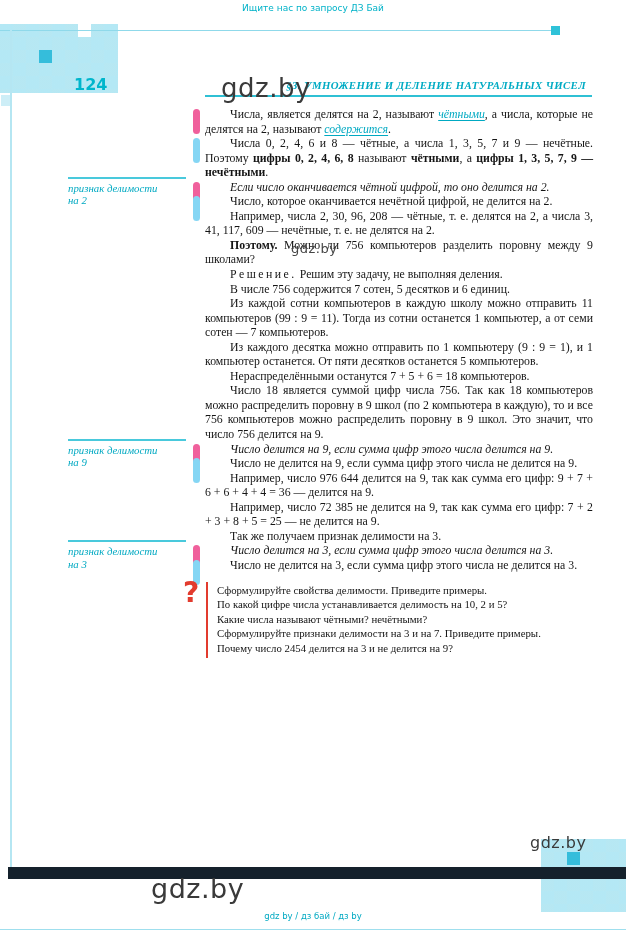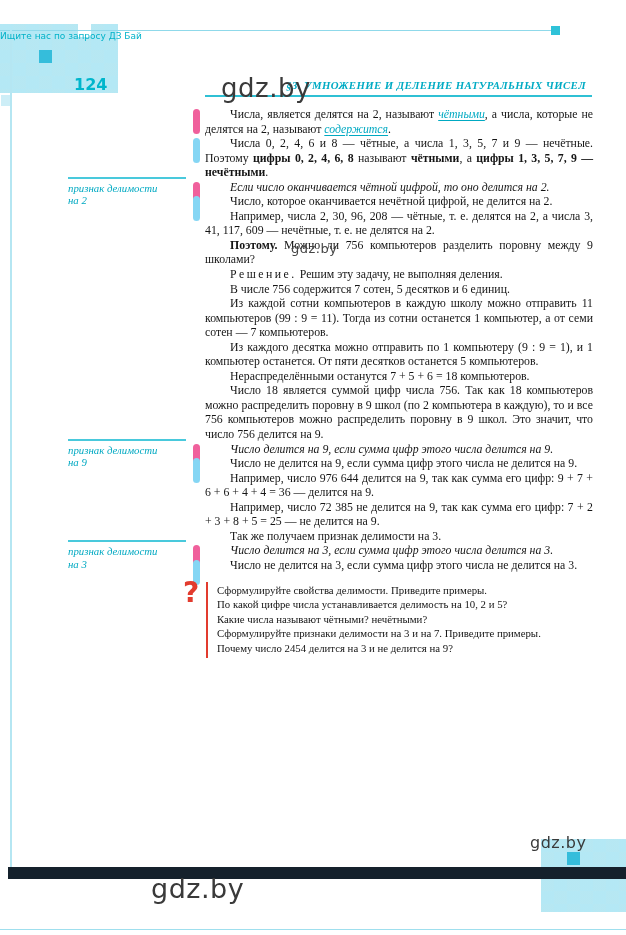--- a/index.html
+++ b/index.html
@@ -21,22 +21,22 @@
   .mosaic-br{left:541px;top:839px;width:85px;height:73px;}
   .mosaic-br::before{content:"";position:absolute;left:26px;top:13px;width:13px;height:13px;background:#35bddb;}
   .extra-square{position:absolute;left:1px;top:95px;width:11px;height:11px;background:#cdeef7;}
   .top-line{position:absolute;left:0;top:30px;width:558px;height:1px;background:#8fd9ea;}
   .top-square{position:absolute;left:551px;top:26px;width:9px;height:9px;background:#2fc2d8;}
   .left-rule{position:absolute;left:10px;top:30px;width:2px;height:838px;background:#b5e6f2;}
   .dark-bar{position:absolute;left:8px;top:867px;width:618px;height:12px;background:#15212c;z-index:3;}
   .bottom-line{position:absolute;left:0;top:929px;right:0;height:1px;background:#9fdfee;}
 
   
-  .top-banner{position:absolute;left:0;right:0;top:3px;text-align:left;
-    font:9px "DejaVu Sans",sans-serif;color:#00b2c8;z-index:5;margin-top:28px;}
+  .top-banner{position:absolute;left:0;right:0;top:3px;text-align:center;
+    font:9px "DejaVu Sans",sans-serif;color:#00b2c8;z-index:5;}
   .footer{position:absolute;left:0;right:0;top:911px;text-align:center;
     font:8.5px "DejaVu Sans",sans-serif;color:#00a9c2;z-index:5;}
   .wm{position:absolute;color:#3a3a3a;font-family:"DejaVu Sans",sans-serif;letter-spacing:.5px;z-index:6;margin-top:44px;}
   .wm-top{left:221px;top:29px;font-size:26px;}
   .wm-mid{left:291px;top:197px;font-size:13px;color:#454545;}
   .wm-br{left:530px;top:789px;font-size:16px;}
   .wm-bl{left:151px;top:829px;font-size:27px;}
   .page-number{position:absolute;left:74px;top:75px;
     font:700 16px "DejaVu Sans",sans-serif;color:#00b6cc;}
   .chapter{position:absolute;left:199px;top:79px;width:387px;text-align:right;
@@ -149,14 +149,15 @@
       <span class="qmark">?</span>
       <p class="q">Сформулируйте свойства делимости. Приведите примеры.</p>
       <p class="q">По какой цифре числа устанавливается делимость на 10, 2 и 5?</p>
       <p class="q">Какие числа называют чётными? нечётными?</p>
       <p class="q">Сформулируйте признаки делимости на 3 и на 7. Приведите примеры.</p>
       <p class="q">Почему число 2454 делится на 3 и не делится на 9?</p>
     </div>
 
   </div>
 
+  <div class="footer">gdz by / дз бай / дз by</div>
 
 </div>
 
 </body></html>

